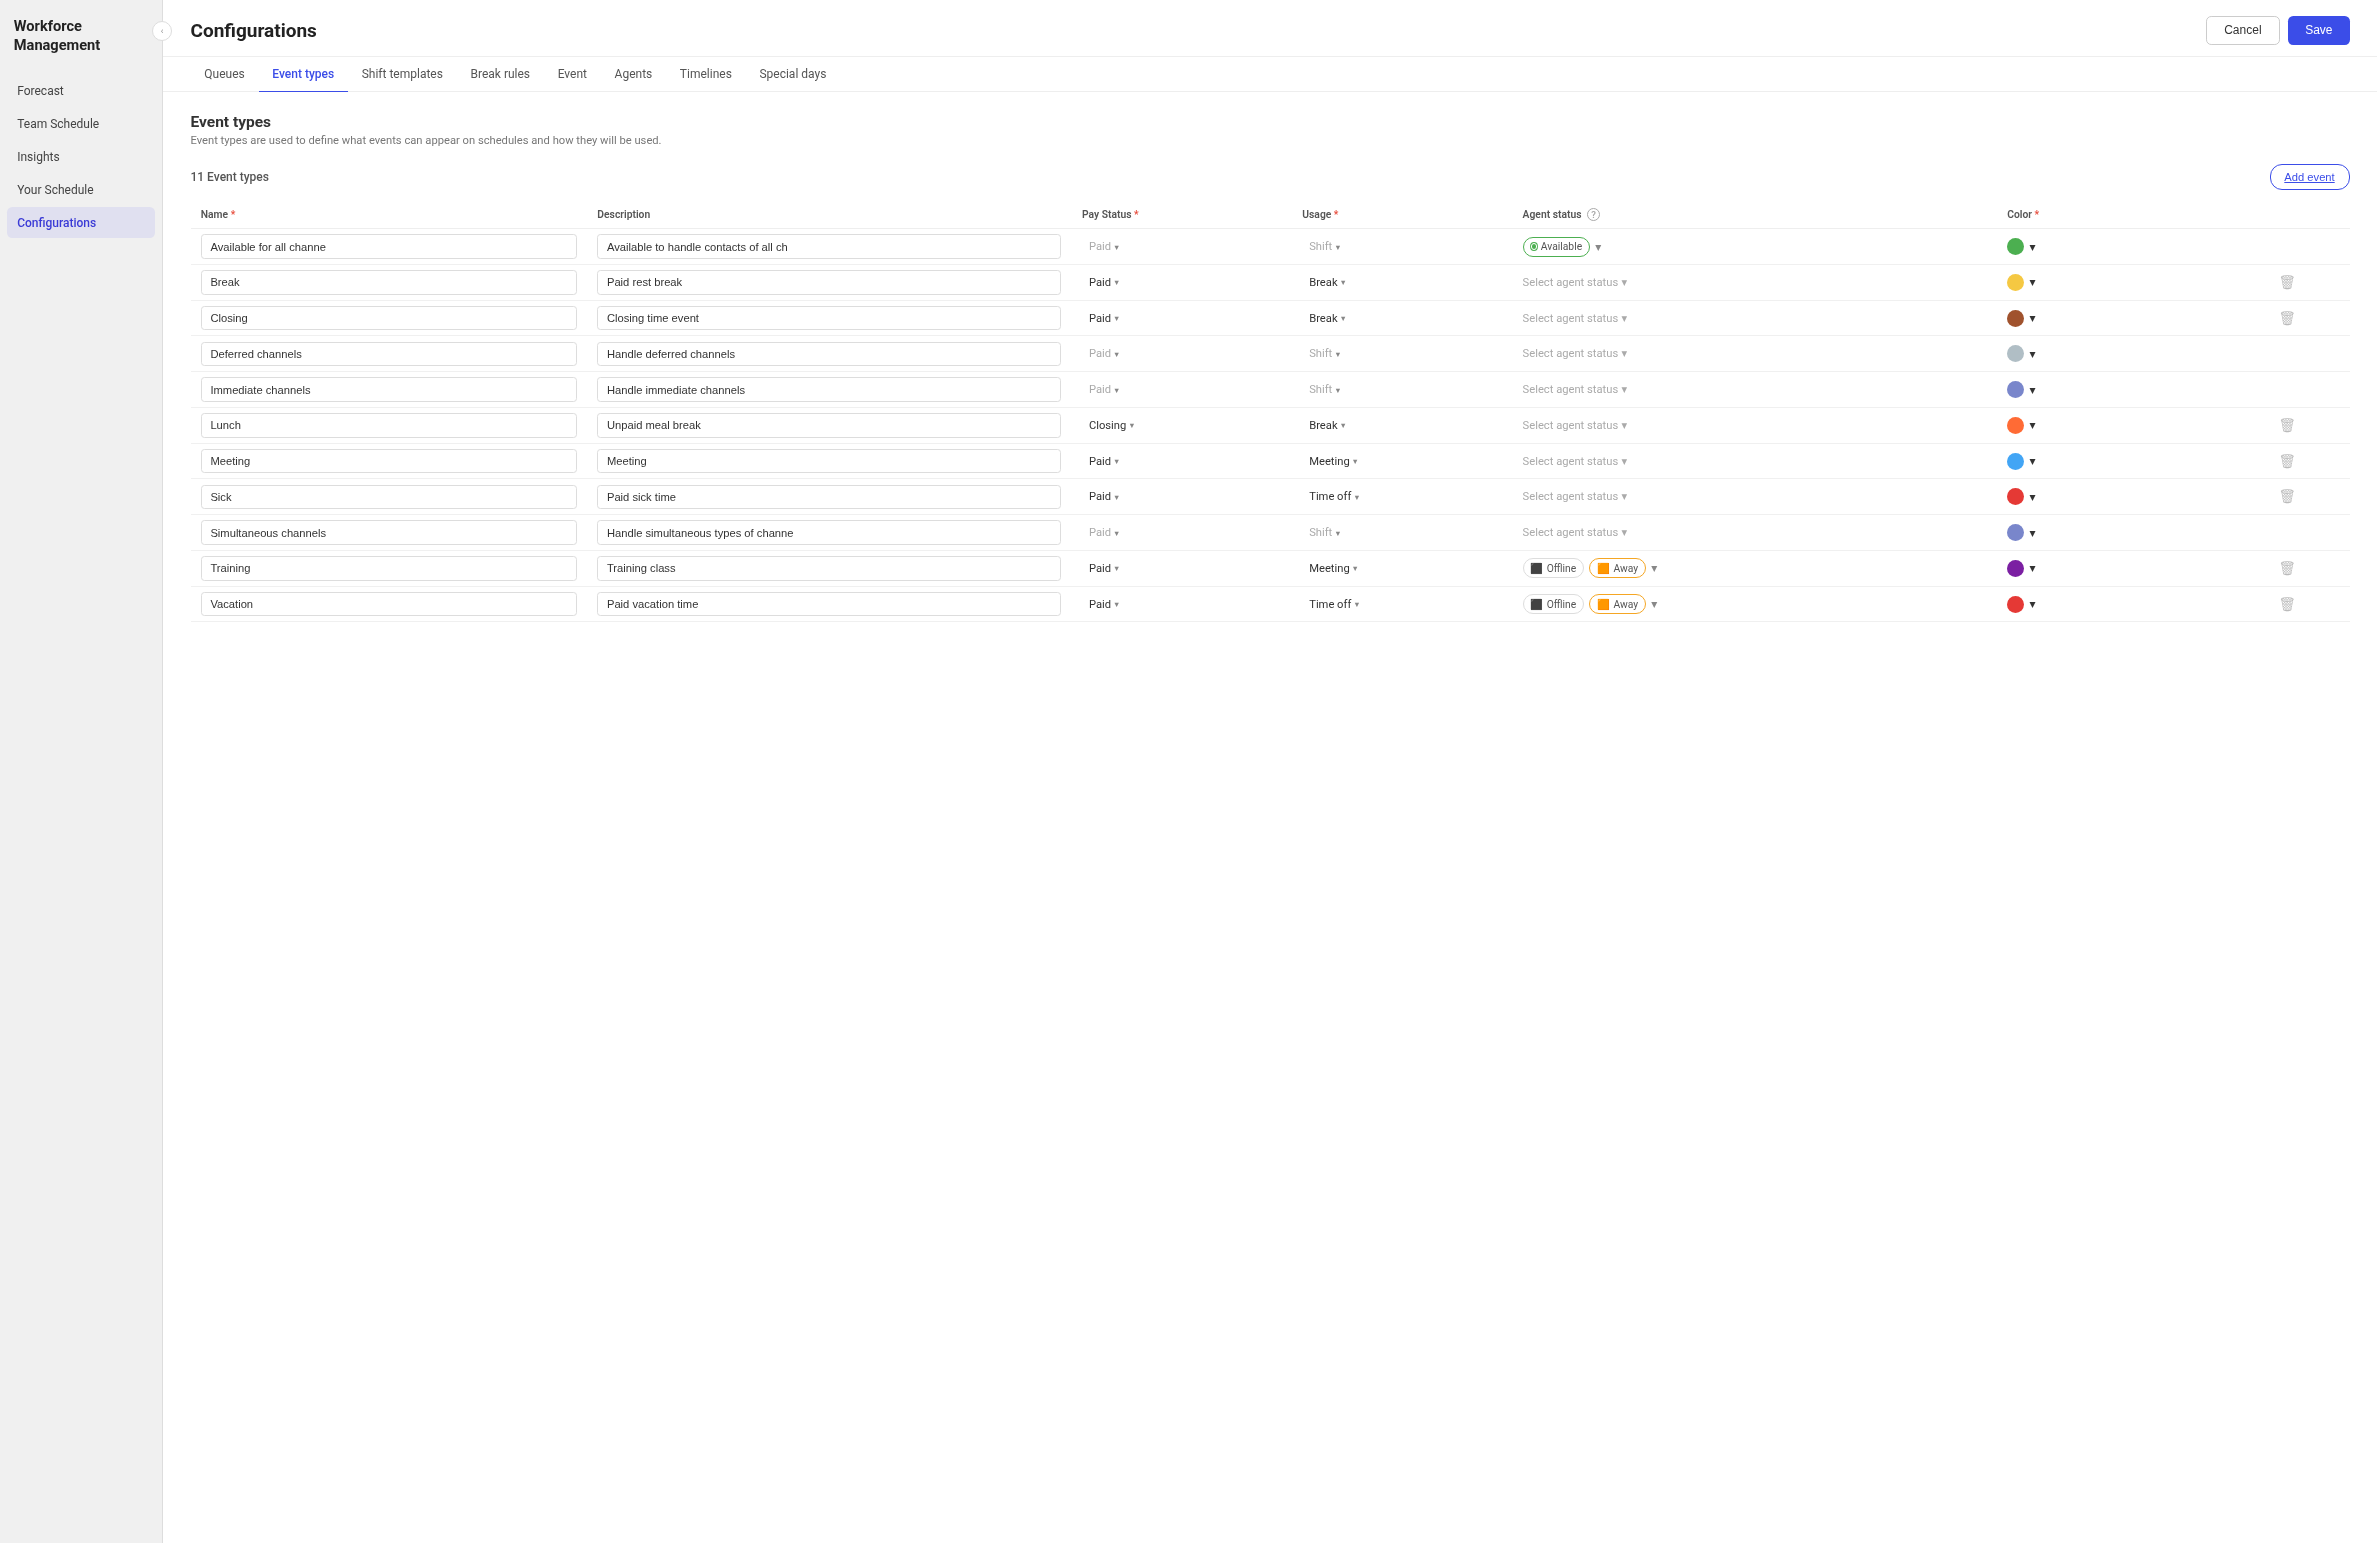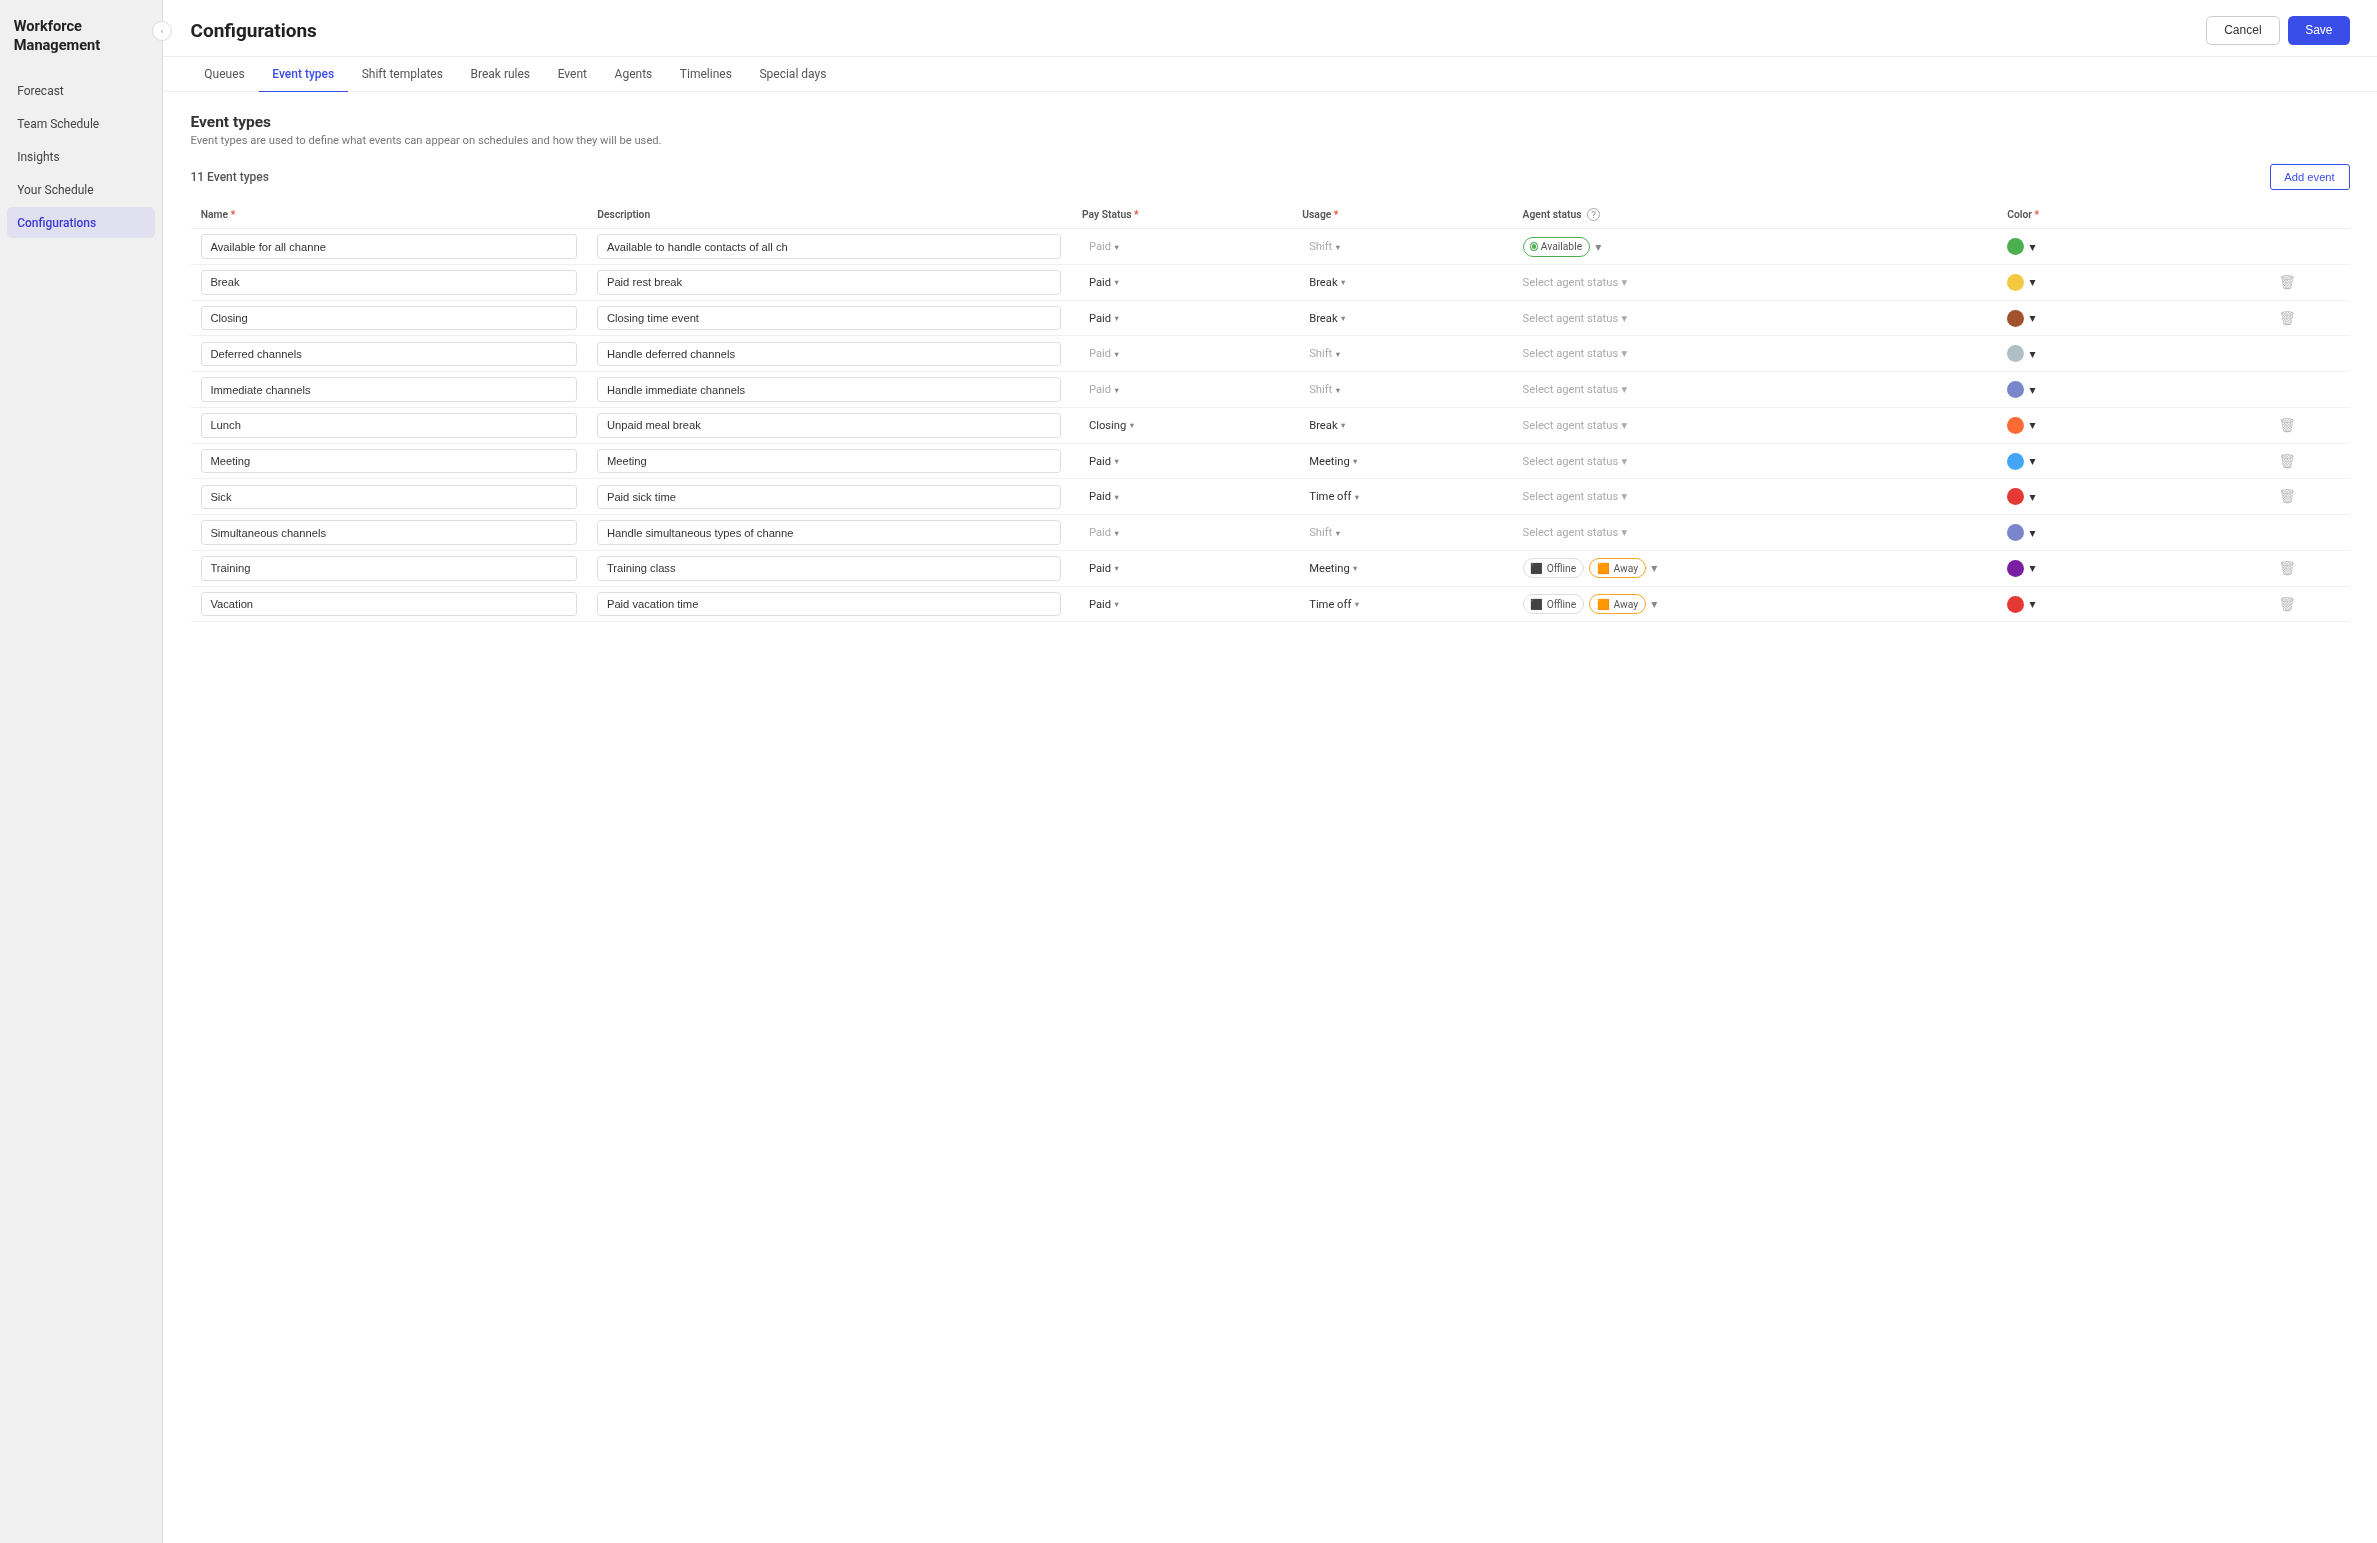--- a/index.html
+++ b/index.html
@@ -114,23 +114,24 @@
       align-items: center;
       justify-content: space-between;
       margin-bottom: 10.3px;
     }
     .event-count { font-size: 12px; color: #555; font-weight: 500; }
     .btn-add-event {
       padding: 6px 13.8px;
       border: 0.9px solid #3b4de8;
       background: white;
       color: #3b4de8;
-      border-radius: 3px;
+      border-radius: 12px;
       cursor: pointer;
       font-size: 11.2px;
+      text-decoration: underline;
     }
 
     
     .event-table { width: 100%; border-collapse: collapse; }
     .event-table th {
       text-align: left;
       font-size: 10.3px;
       font-weight: 600;
       color: #555;
       padding: 6.9px 10.3px;

